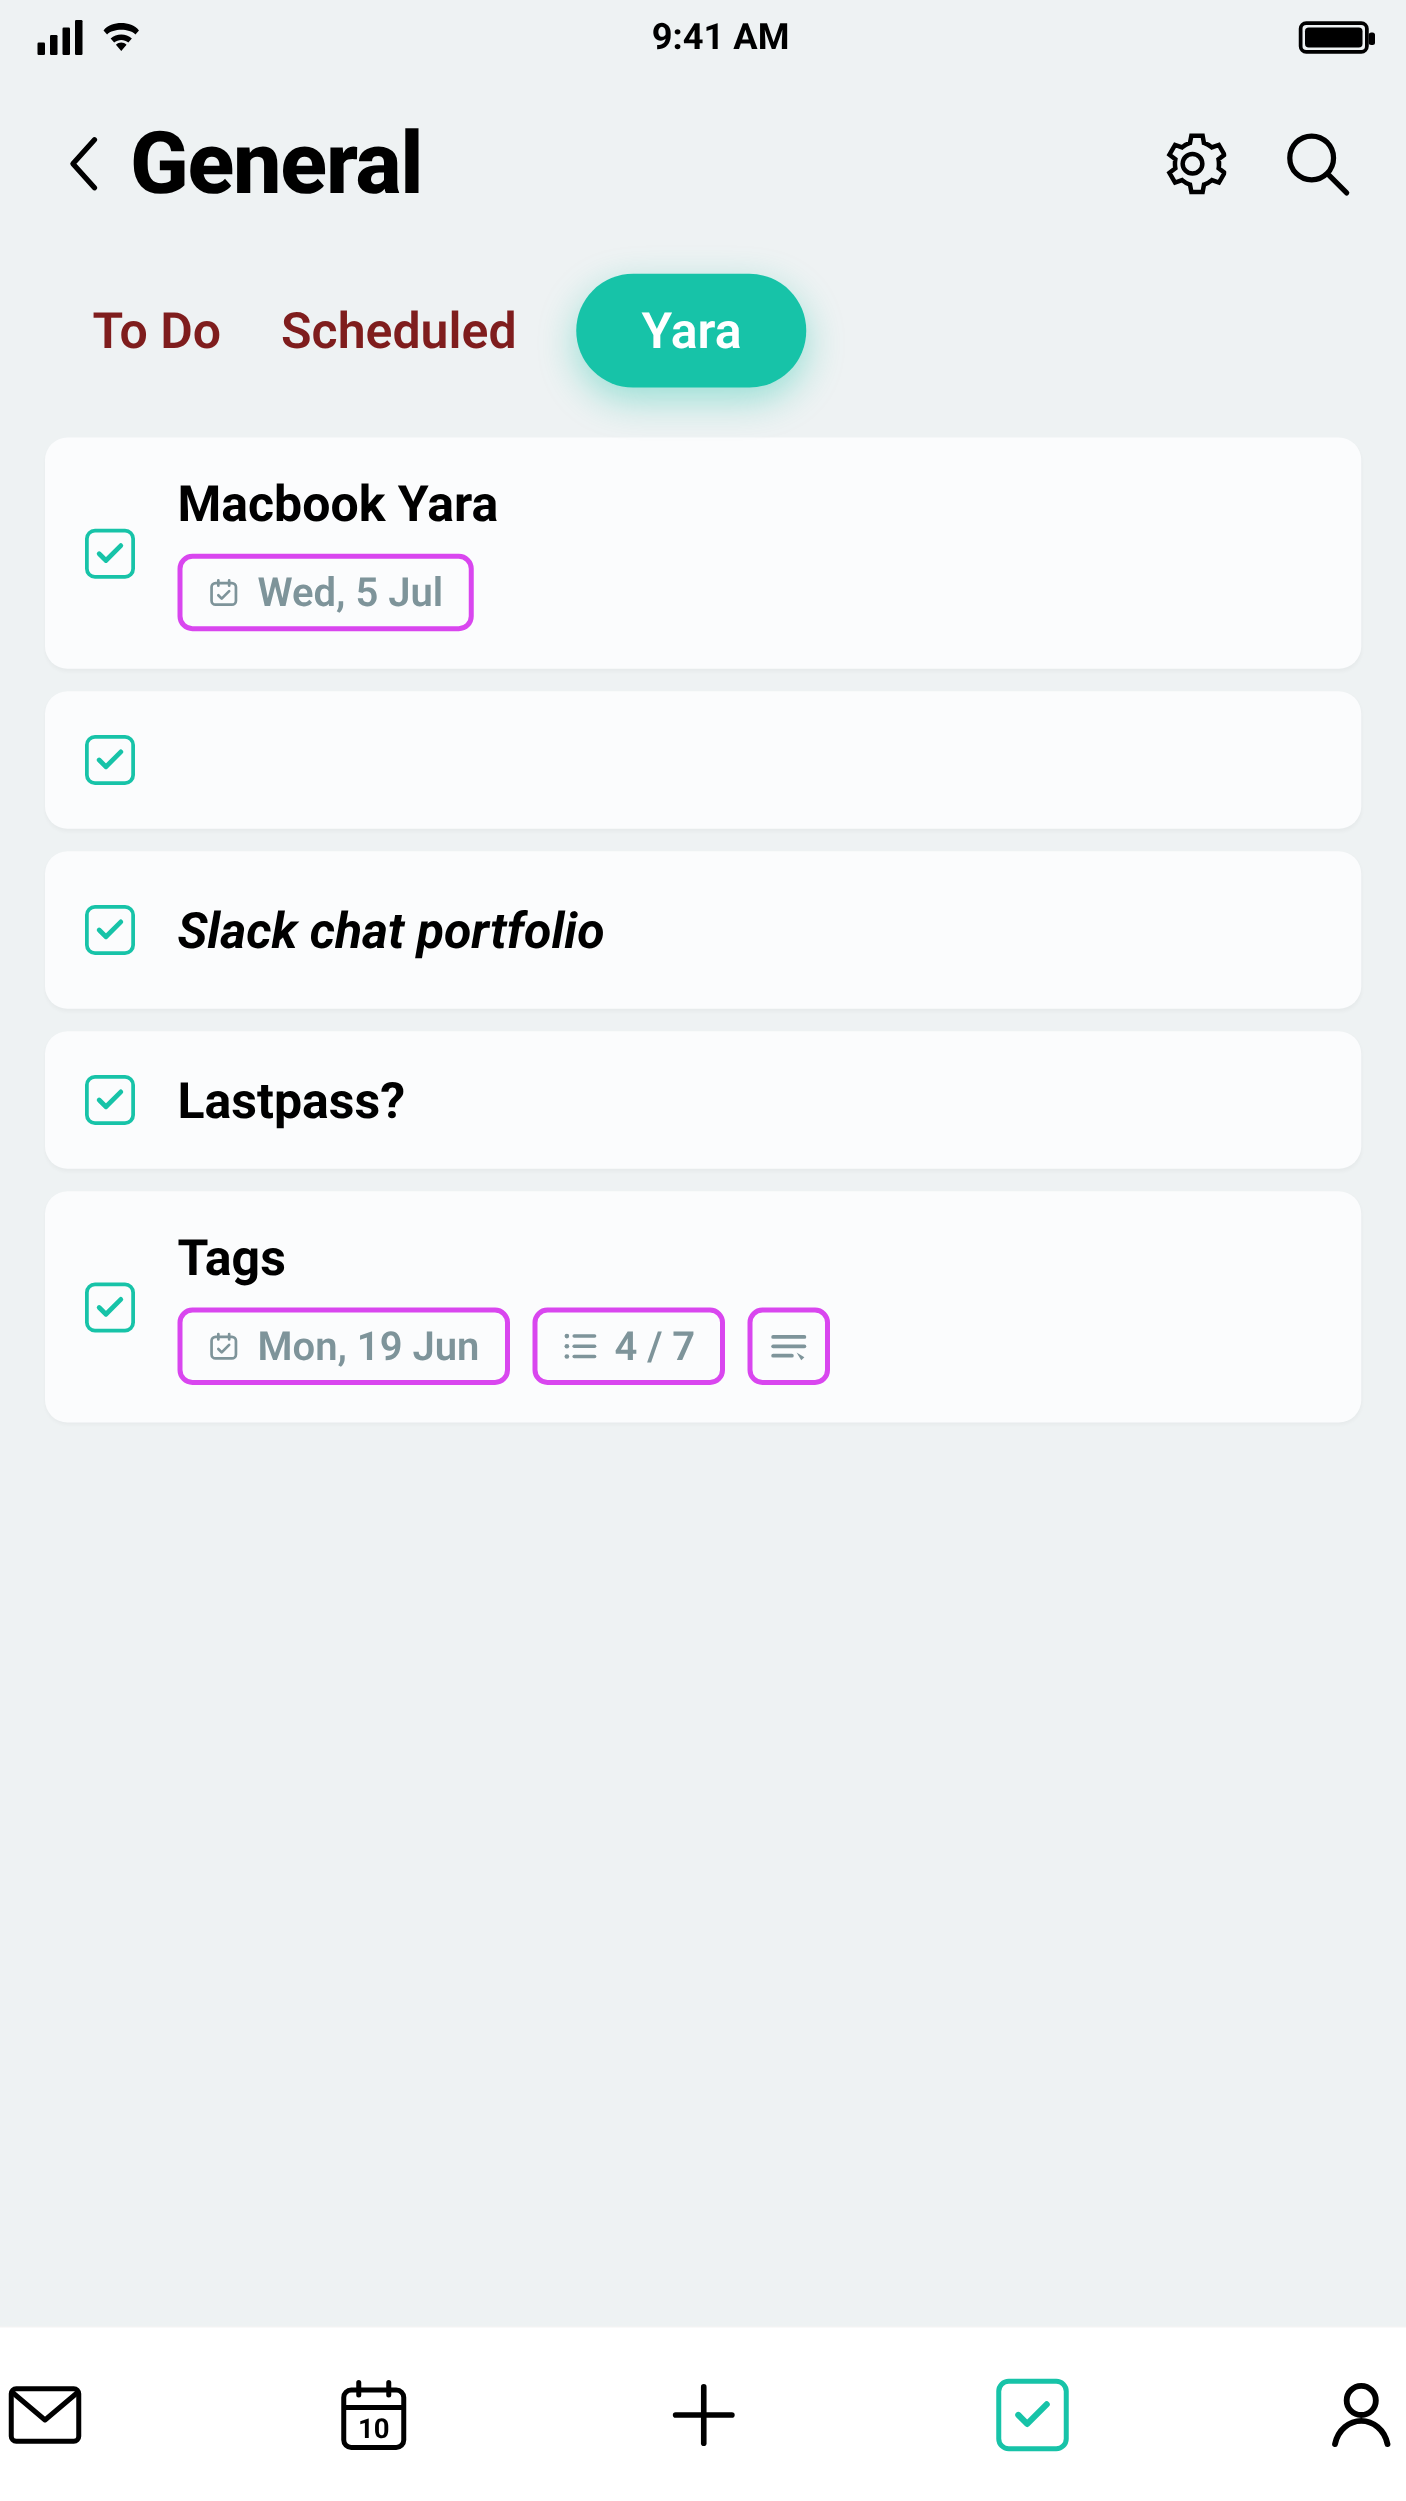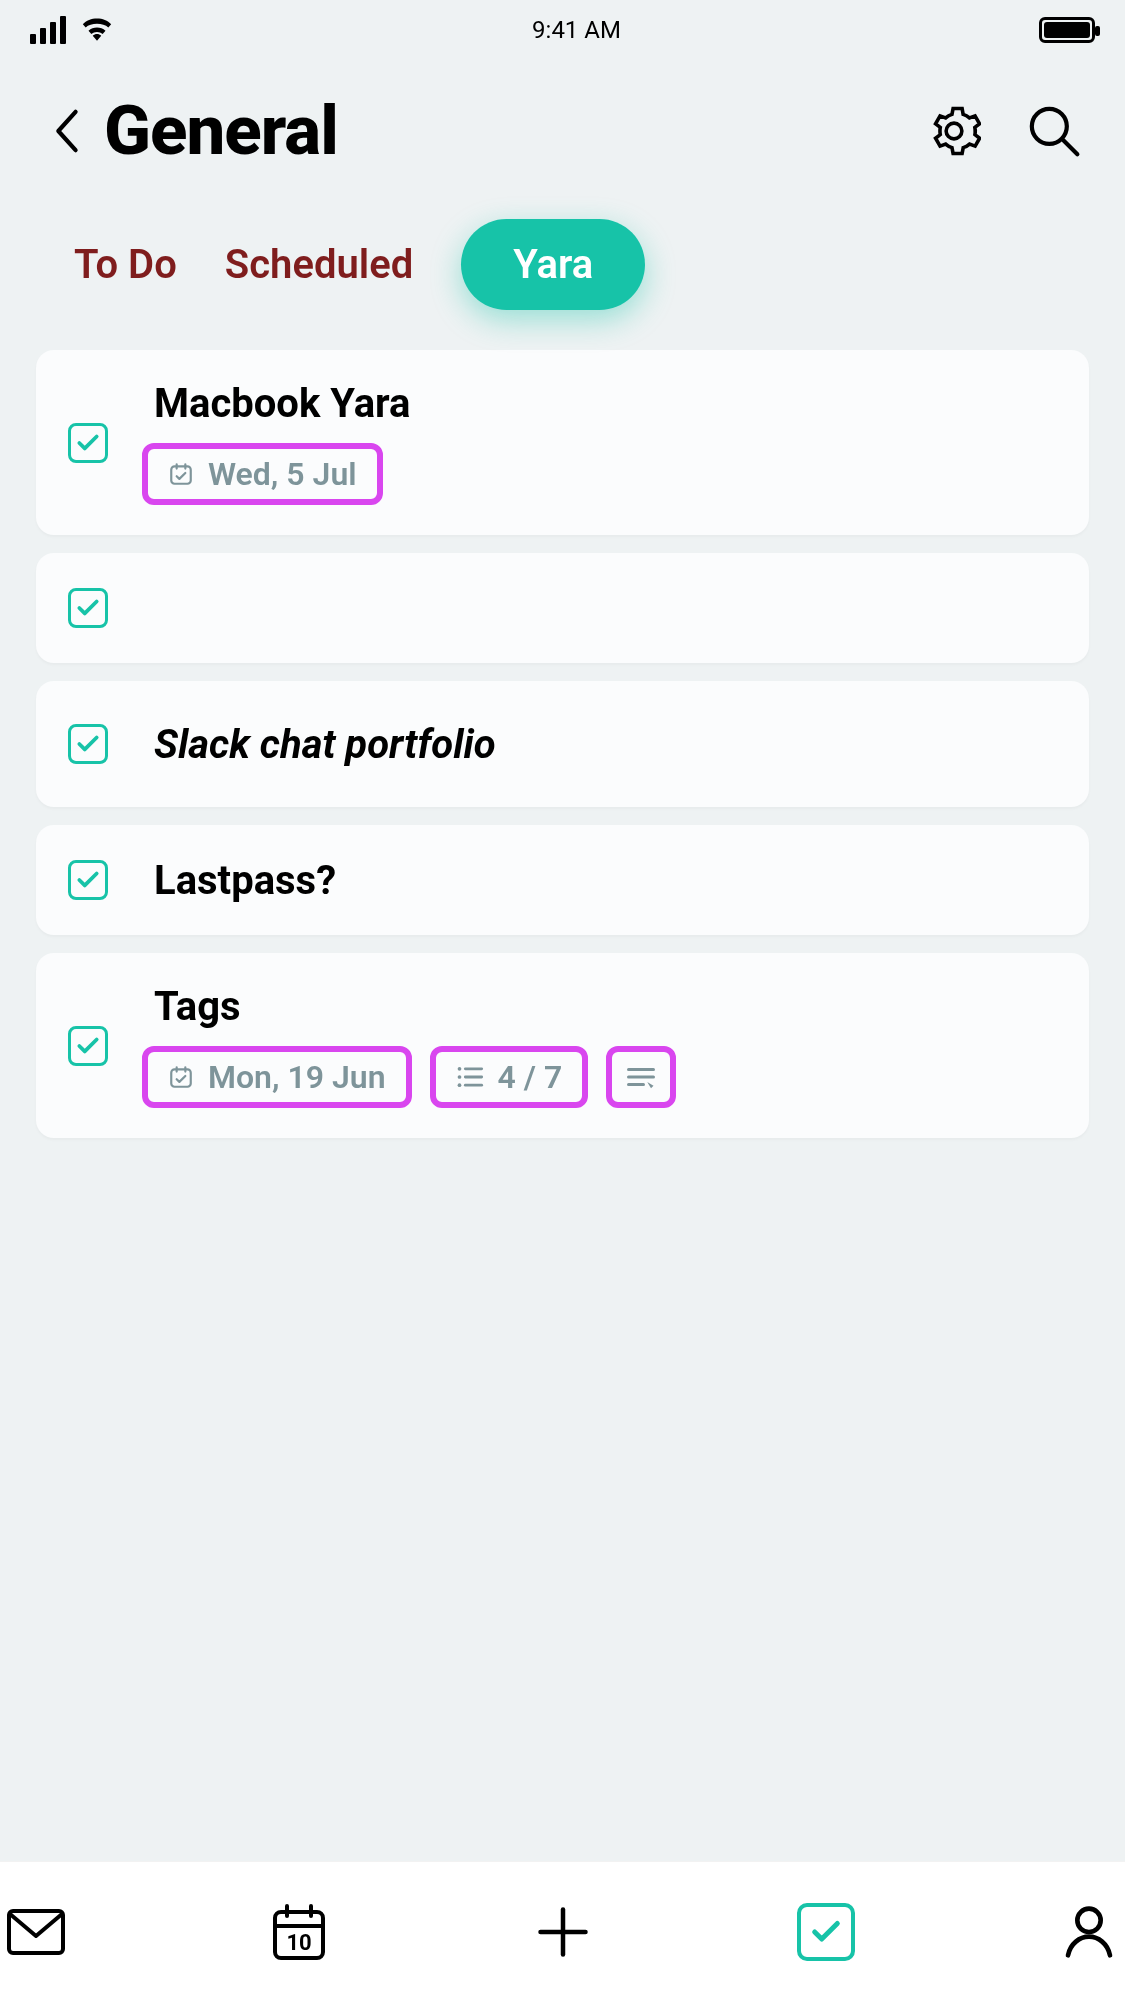--- a/index.html
+++ b/index.html
@@ -20,21 +20,21 @@
     justify-content: space-between;
     padding: 0 30px;
   }
   .status-left { display: flex; align-items: center; gap: 14px; }
   .signal-bars { display: flex; align-items: flex-end; gap: 4px; }
   .signal-bars span { width: 6px; background: #000; border-radius: 1px; }
   .signal-bars span:nth-child(1){height:10px;}
   .signal-bars span:nth-child(2){height:16px;}
   .signal-bars span:nth-child(3){height:22px;}
   .signal-bars span:nth-child(4){height:28px;}
-  .status-time { font-size: 24px; font-weight: 400; }
+  .status-time { font-size: 29px; font-weight: 700; }
   .battery {
     width: 56px; height: 26px; border: 3px solid #000; border-radius: 6px;
     position: relative;
   }
   .battery::after {
     content: ""; position: absolute; right: -8px; top: 6px; width: 5px; height: 10px;
     background: #000; border-radius: 2px;
   }
   .battery-fill { position: absolute; inset: 2px; background: #000; border-radius: 3px; }
 
@@ -65,24 +65,24 @@
   .card-inner { display:flex; align-items:center; width:100%; }
   .card.tall { min-height: 178px; }
   .card.short { min-height: 110px; }
   .card.med { min-height: 126px; font-style: italic; }
   .check {
     width: 40px; height: 40px; border: 3.5px solid #17c3a8; border-radius: 8px;
     margin-right: 34px; flex-shrink:0; display:flex; align-items:center; justify-content:center;
   }
   .check svg { display:block; }
   .content { display:flex; flex-direction:column; gap: 16px; padding: 30px 0; }
-  .title { font-size: 40px; font-weight: 700; margin-left: 12px; }
+  .title { font-size: 40px; font-weight: 700; }
   .chips { display:flex; gap: 18px; }
   .chip {
-    border: 6px solid #d946ef; border-radius: 12px; height: 62px;
+    border: 4px solid #d946ef; border-radius: 12px; height: 62px;
     display:flex; align-items:center; gap: 14px; padding: 0 20px;
     color: #7e949a; font-size: 32px; font-weight: 600;
   }
   .chip .chip-icon { display:flex; align-items:center; }
 
   
   .bottom-nav {
     position: absolute; left:0; right:0; bottom:0; height: 140px;
     background: #fff;
     display:flex; align-items:center; justify-content: space-between;

